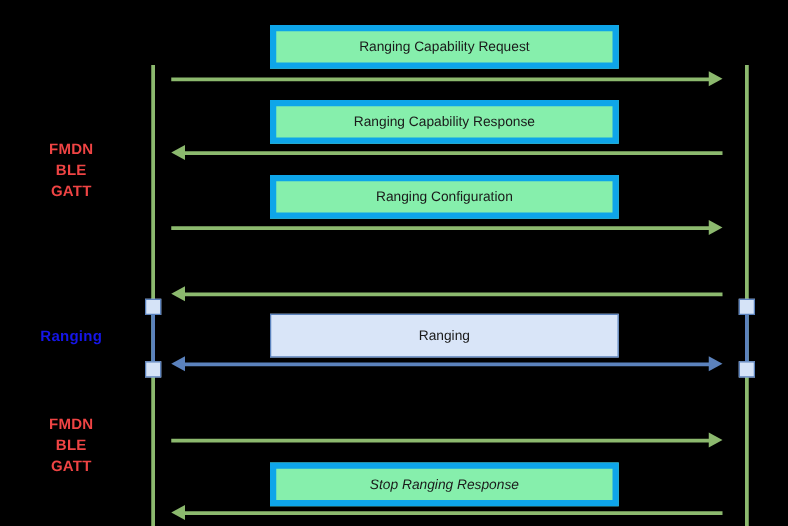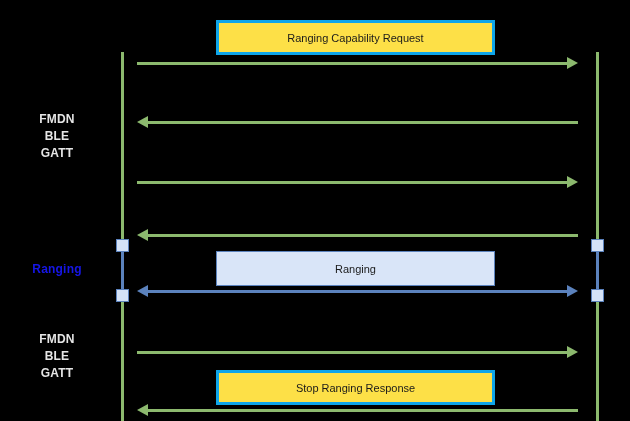--- a/index.html
+++ b/index.html
@@ -45,39 +45,39 @@
   
   .phase-label {
     position: absolute;
     text-align: center;
     font-size: 12px;
     font-weight: bold;
     line-height: 17px;
     letter-spacing: 0.2px;
     white-space: pre-line;
   }
-  .phase-green { color: #e5e5e5; }
+  .phase-green { color: #ef4444; }
   .phase-blue  { color: #1616e8; }
 
   
   .msg-box {
     position: absolute;
     left: 216px;
     width: 279px;
     height: 35px;
     box-sizing: border-box;
     display: flex;
     align-items: center;
     justify-content: center;
     font-size: 11px;
     color: #1a1a1a;
   }
   .msg-box.green {
-    background: #fde047;
-    border: 3px solid #0ea5e9;
+    background: #86efac;
+    border: 5px solid #0ea5e9;
   }
   .msg-box.blue {
     background: #d9e5f8;
     border: 1px solid #5b82bd;
   }
 
   
   .arrow {
     position: absolute;
     height: 13px;
@@ -125,25 +125,27 @@
   <div class="phase-label phase-green" style="left:26px;top:331px;width:62px;">FMDN
 BLE
 GATT</div>
 
   <div class="msg-box green" style="top:20px;">Ranging Capability Request</div>
   <div class="arrow green" style="left:137px;top:57px;width:441px;">
     <div class="shaft" style="left:0;right:10px;"></div>
     <div class="head right" style="right:0;"></div>
   </div>
 
+  <div class="msg-box green" style="top:80px;">Ranging Capability Response</div>
   <div class="arrow green" style="left:137px;top:116px;width:441px;">
     <div class="shaft" style="left:10px;right:0;"></div>
     <div class="head left" style="left:0;"></div>
   </div>
 
+  <div class="msg-box green" style="top:140px;">Ranging Configuration</div>
   <div class="arrow green" style="left:137px;top:176px;width:441px;">
     <div class="shaft" style="left:0;right:10px;"></div>
     <div class="head right" style="right:0;"></div>
   </div>
 
   <div class="arrow green" style="left:137px;top:229px;width:441px;">
     <div class="shaft" style="left:10px;right:0;"></div>
     <div class="head left" style="left:0;"></div>
   </div>
 
@@ -152,19 +154,19 @@
     <div class="shaft" style="left:10px;right:10px;"></div>
     <div class="head left" style="left:0;"></div>
     <div class="head right" style="right:0;"></div>
   </div>
 
   <div class="arrow green" style="left:137px;top:346px;width:441px;">
     <div class="shaft" style="left:0;right:10px;"></div>
     <div class="head right" style="right:0;"></div>
   </div>
 
-  <div class="msg-box green" style="top:370px;">Stop Ranging Response</div>
+  <div class="msg-box green" style="top:370px;font-style:italic;">Stop Ranging Response</div>
   <div class="arrow green" style="left:137px;top:404px;width:441px;">
     <div class="shaft" style="left:10px;right:0;"></div>
     <div class="head left" style="left:0;"></div>
   </div>
 
 </div>
 
 </body></html>

